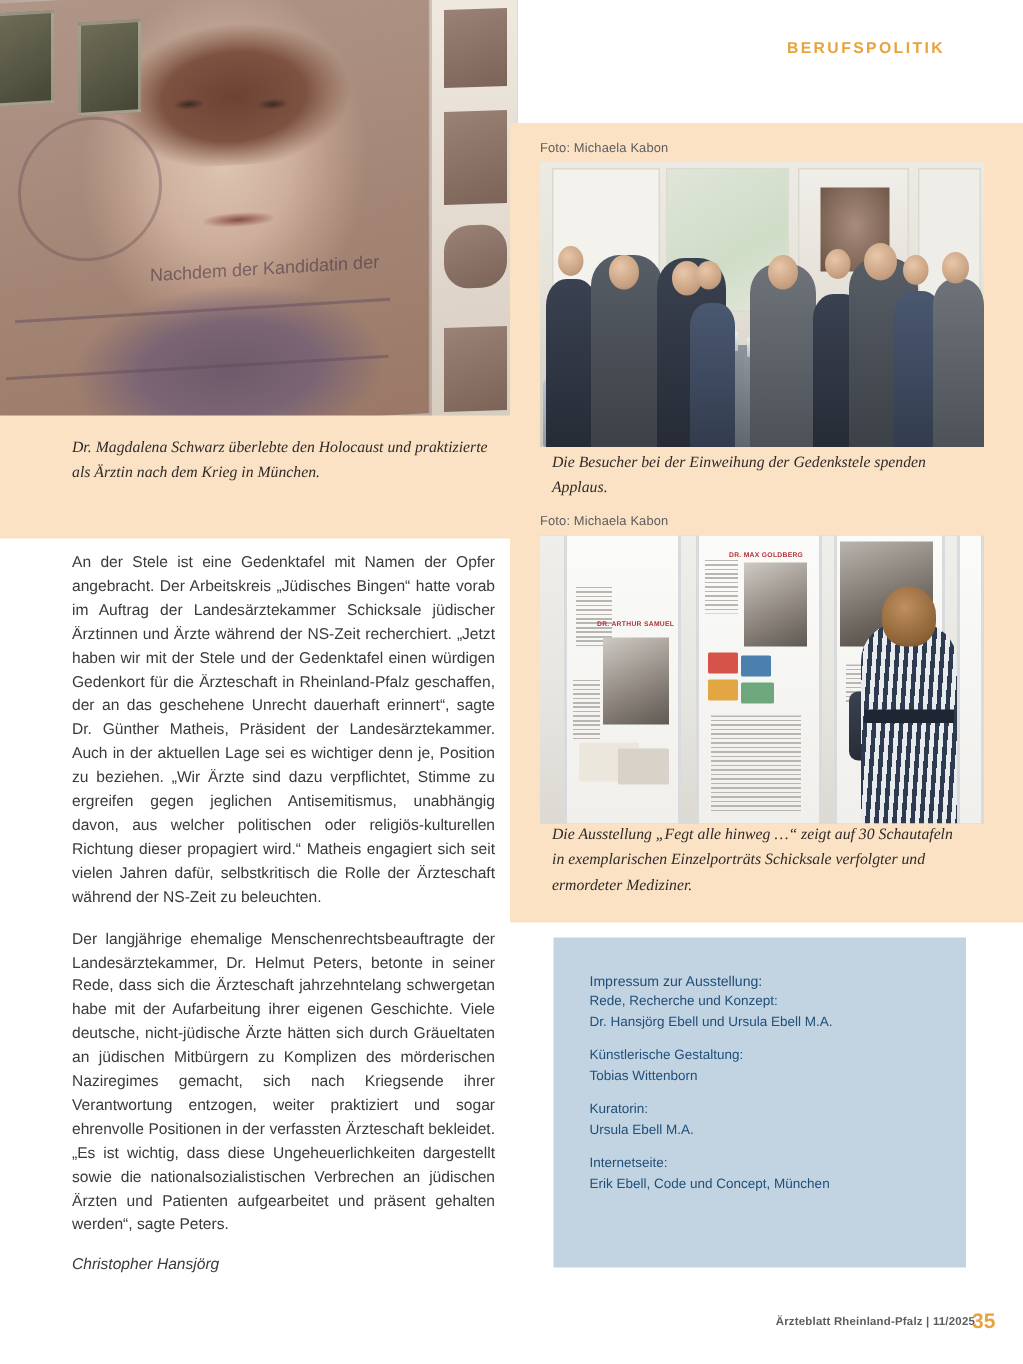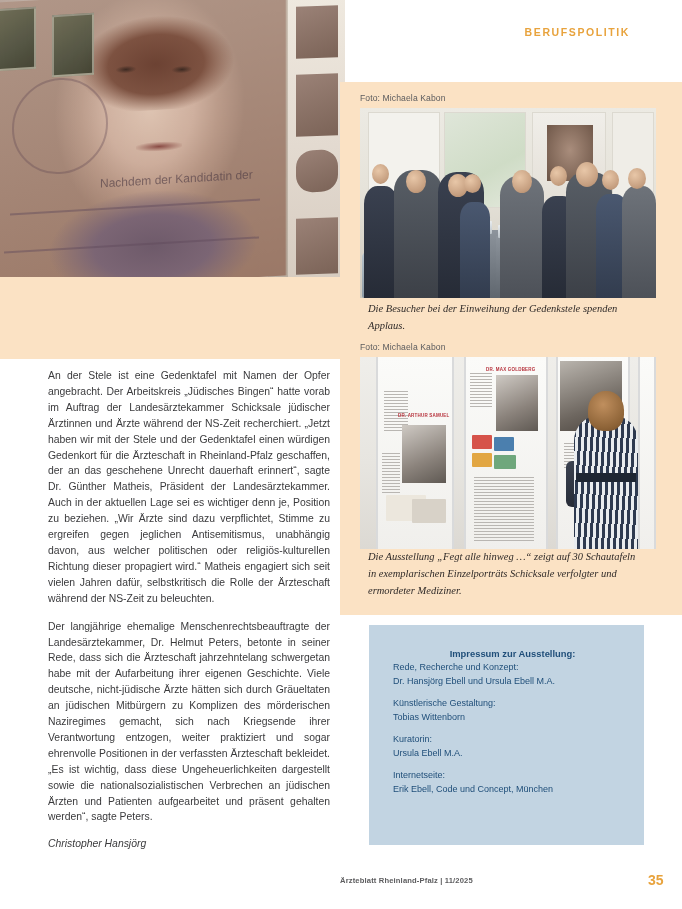--- a/index.html
+++ b/index.html
@@ -316,36 +316,36 @@
     background: #c2d4e2;
   }
   .impressum .inner {
     position: absolute;
     left: 24px; top: 22px;
     right: 12px;
     color: #1f4e79;
   }
   .impressum h3 {
     font-size: 9.4px;
-    font-weight: bold;
+    font-weight: normal;
     line-height: 1.5;
     margin: 0;
-    text-align: center;
   }
   .impressum .line {
     font-size: 9px;
     line-height: 1.5;
   }
   .impressum .grp { margin-top: 9px; }
 
   
   .footer {
     position: absolute;
     left: 340px; top: 876px;
     width: 310px;
+    text-align: right;
     font-size: 7.6px;
     font-weight: bold;
     color: #5c5c5e;
     letter-spacing: .15px;
   }
   .folio {
     position: absolute;
     left: 648px; top: 872px;
     font-size: 14px;
     font-weight: bold;
@@ -375,20 +375,21 @@
     <div class="mouth"></div>
     <div class="stamp s1"></div>
     <div class="stamp s2"></div>
     <div class="postmark"></div>
     <div class="typed">Nachdem der Kandidatin der</div>
     <div class="hw hw1"></div>
     <div class="hw hw2"></div>
   </div>
 
   <div class="caption-band-left"></div>
+  <div class="caption-left">Dr. Magdalena Schwarz überlebte den Holocaust und praktizierte als Ärztin nach dem Krieg in München.</div>
 
   <div class="body-col">
     <p>An der Stele ist eine Gedenktafel mit Namen der Opfer angebracht. Der Arbeitskreis „Jüdisches Bingen“ hatte vorab im Auftrag der Landesärztekammer Schicksale jüdischer Ärztinnen und Ärzte während der NS-Zeit recherchiert. „Jetzt haben wir mit der Stele und der Gedenktafel einen würdigen Gedenkort für die Ärzteschaft in Rheinland-Pfalz geschaffen, der an das geschehene Unrecht dauerhaft erinnert“, sagte Dr. Günther Matheis, Präsident der Landesärztekammer. Auch in der aktuellen Lage sei es wichtiger denn je, Position zu beziehen. „Wir Ärzte sind dazu verpflichtet, Stimme zu ergreifen gegen jeglichen Antisemitismus, unabhängig davon, aus welcher politischen oder religiös-kulturellen Richtung dieser propagiert wird.“ Matheis engagiert sich seit vielen Jahren dafür, selbstkritisch die Rolle der Ärzteschaft während der NS-Zeit zu beleuchten.</p>
     <p>Der langjährige ehemalige Menschenrechtsbeauftragte der Landesärztekammer, Dr. Helmut Peters, betonte in seiner Rede, dass sich die Ärzteschaft jahrzehntelang schwergetan habe mit der Aufarbeitung ihrer eigenen Geschichte. Viele deutsche, nicht-jüdische Ärzte hätten sich durch Gräueltaten an jüdischen Mitbürgern zu Komplizen des mörderischen Naziregimes gemacht, sich nach Kriegsende ihrer Verantwortung entzogen, weiter praktiziert und sogar ehrenvolle Positionen in der verfassten Ärzteschaft bekleidet. „Es ist wichtig, dass diese Ungeheuerlichkeiten dargestellt sowie die nationalsozialistischen Verbrechen an jüdischen Ärzten und Patienten aufgearbeitet und präsent gehalten werden“, sagte Peters.</p>
   </div>
 
   <div class="byline">Christopher Hansjörg</div>
 
   <div class="right-band"></div>
 

